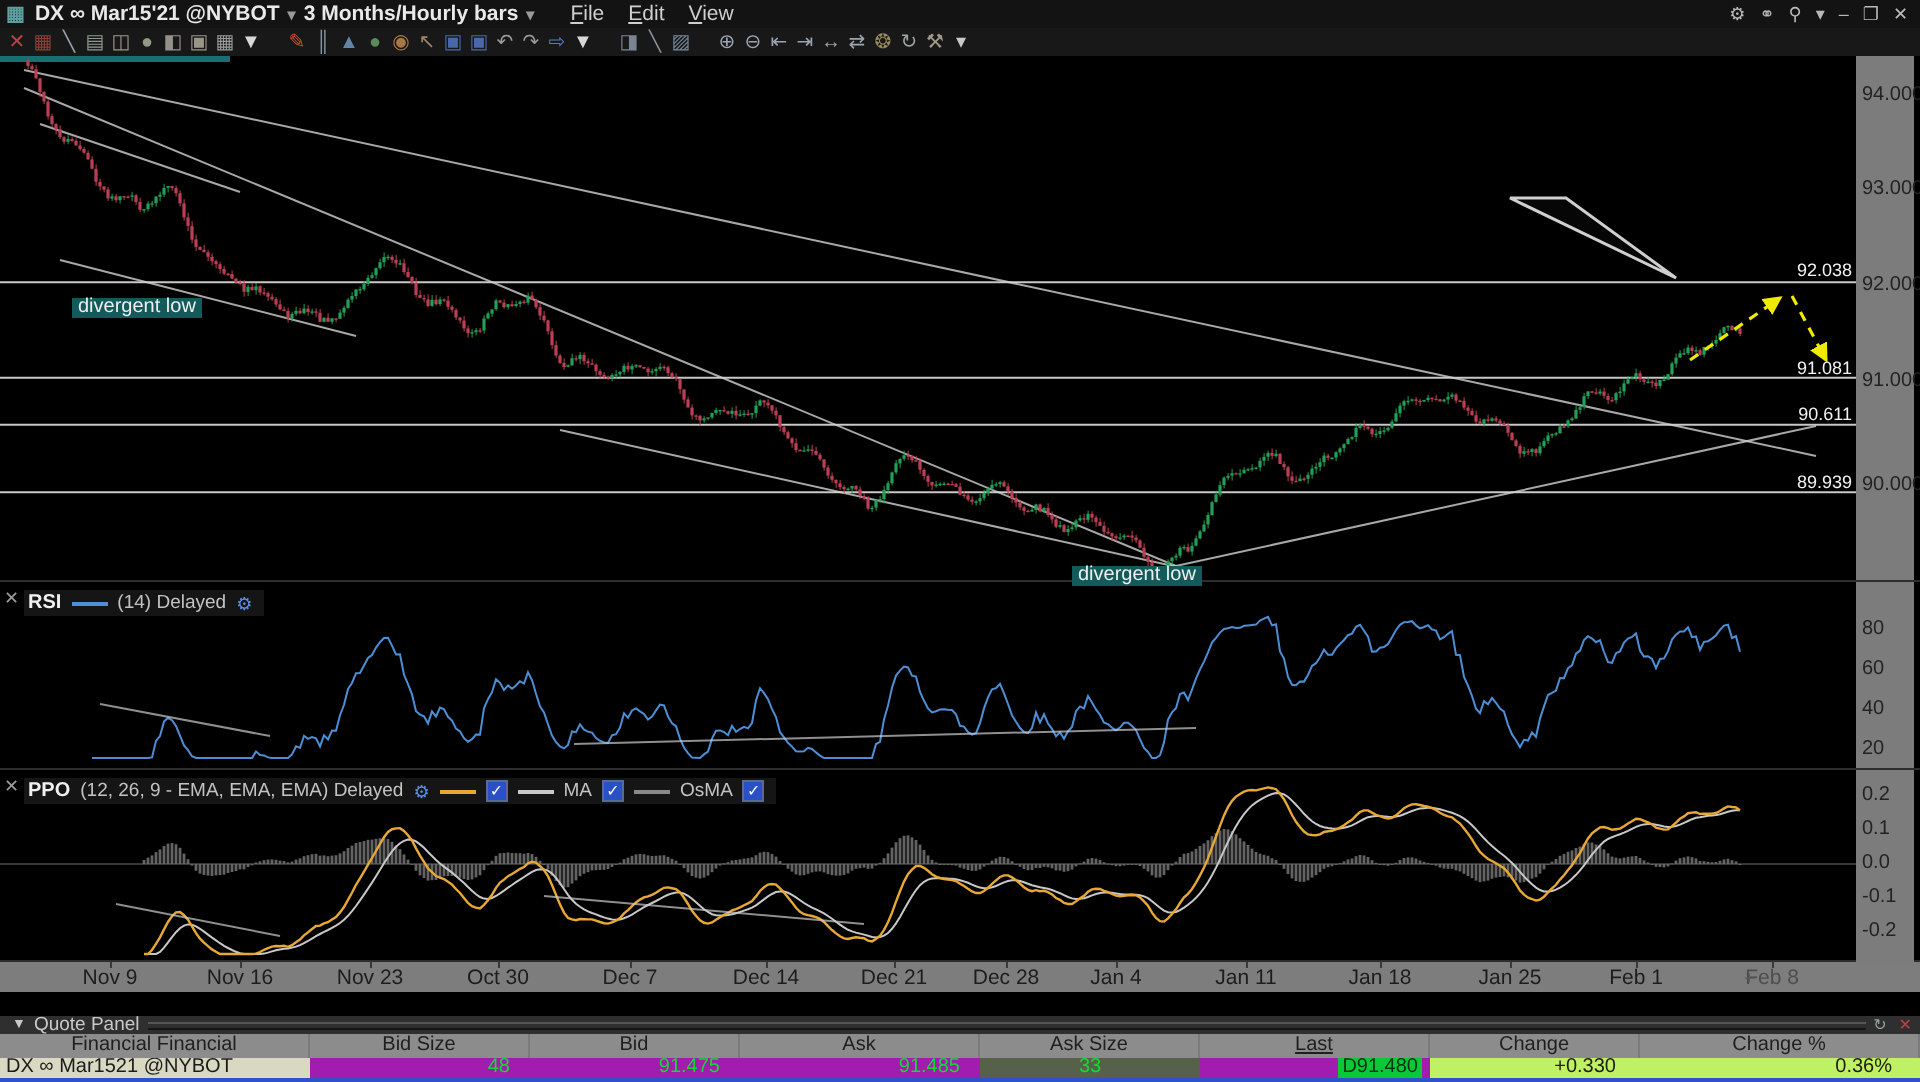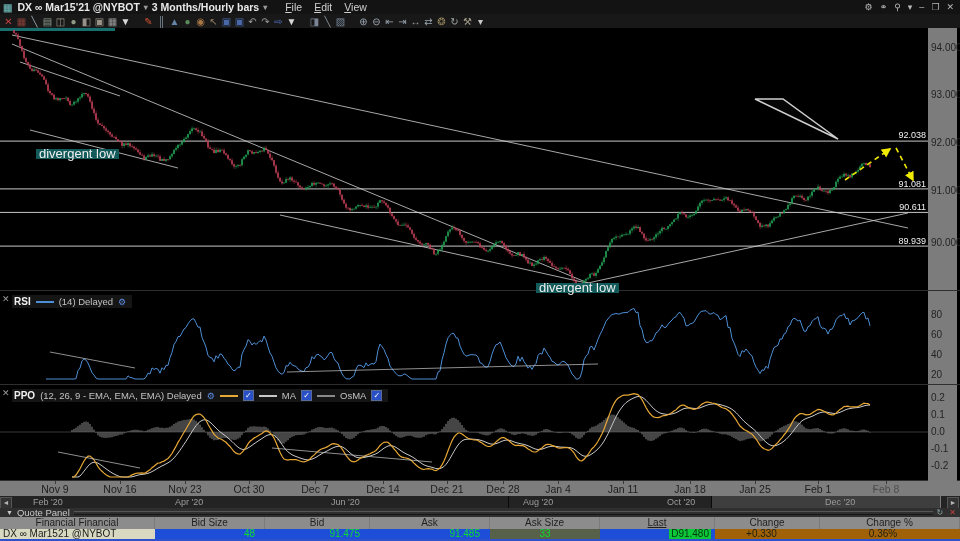--- a/index.html
+++ b/index.html
@@ -19,21 +19,21 @@
   .toolbar{position:absolute;top:14px;left:0;width:960px;height:14px;background:#181818;
            display:flex;align-items:center;padding-left:2px;}
   .tb-icon{display:inline-block;width:13px;text-align:center;font-size:10px;line-height:13px;}
   .tb-gap{width:10px;}
   
   .panel{position:absolute;left:0;width:960px;background:#000;}
   .divider{position:absolute;left:0;width:960px;height:1px;background:#2e2e2e;}
   .axis-strip{position:absolute;width:29px;background:#7c7c7c;z-index:3;}
   .axis-label{position:absolute;left:3px;color:#232323;font-size:10px;line-height:10px;}
   .lvl-label{position:absolute;color:#f2f2f2;font-size:9px;line-height:9px;width:60px;text-align:right;z-index:4;}
-  .dlow{position:absolute;background:#135a5a;color:#efefef;font-size:13px;line-height:10px;
+  .dlow{position:absolute;background:#135a5a;color:#efefef;font-size:10px;line-height:10px;
         padding:0 3px;z-index:4;}
   .ind-header{position:absolute;top:4px;left:12px;display:flex;align-items:center;gap:5px;
               background:#151515;padding:1px 6px 1px 2px;z-index:5;color:#c3c3c3;font-size:9.5px;}
   .panel-close{position:absolute;top:3px;left:2px;color:#9a9a9a;font-size:9px;z-index:5;}
   .ind-title{color:#f0f0f0;font-weight:bold;font-size:10px;}
   .line-sample{display:inline-block;width:18px;height:2px;}
   .chk{display:inline-block;width:9px;height:9px;background:#2a50c8;border:1px solid #5a6a90;
        color:#fff;font-size:8px;line-height:9px;text-align:center;}
   .gear-mini{color:#5c8ce6;font-size:9px;}
   
@@ -60,23 +60,23 @@
   .q-expander{color:#c8c8c8;font-size:7px;margin:0 4px 0 6px;}
   .q-title{color:#c9c9c9;font-size:9.5px;line-height:9px;white-space:nowrap;}
   .q-groove{flex:1;height:2px;border-top:1px solid #565656;border-bottom:1px solid #161616;margin:0 4px;}
   .q-strip-icons{display:flex;gap:6px;padding-right:4px;}
   .q-header{position:absolute;top:517px;left:0;width:960px;height:12px;background:#8c8c8c;
             display:flex;z-index:3;}
   .q-hcell{color:#1f1f1f;font-size:10px;line-height:12px;text-align:center;border-right:1px solid #7a7a7a;box-sizing:border-box;}
   .q-row{position:absolute;top:529px;left:0;width:960px;height:10px;display:flex;z-index:3;background:#151515;}
   .q-cell{font-size:10px;line-height:10px;box-sizing:border-box;white-space:nowrap;overflow:hidden;}
   .q-instr{background:#d9d9c1;color:#1b1b1b;padding-left:3px;}
-  .q-green{background:#1d4ed8;color:#0ddd30;text-align:right;padding-right:10px;}
+  .q-green{background:#a21caf;color:#0ddd30;text-align:right;padding-right:10px;}
   .q-green-c{background:#57614a;color:#0ddd30;text-align:center;}
-  .q-olive{background:#a16207;color:#20200f;text-align:center;padding-right:12px;}
+  .q-olive{background:#bef264;color:#20200f;text-align:right;padding-right:12px;}
   .last-badge{display:inline-block;background:#0cc838;color:#04330f;padding:0 2px;}
   .bottom-border{position:absolute;top:539px;left:0;width:960px;height:2px;background:#2f52cc;z-index:7;}
   svg{display:block;}
 </style>
 </head>
 <body>
 
 <div id="app">
 
   <div class="titlebar">
@@ -1516,33 +1516,20 @@
       <div class="date-label" style="left: 690px;">Jan 18</div>
       <div class="date-tick" style="left: 755px;"></div>
       <div class="date-label" style="left: 755px;">Jan 25</div>
       <div class="date-tick" style="left: 818px;"></div>
       <div class="date-label" style="left: 818px;">Feb 1</div>
       <div class="date-tick" style="left: 886px;"></div>
       <div class="date-label dim" style="left: 886px;">Feb 8</div>
       <div class="date-plus" style="left: 872px;">+</div>
     </div>
 
-  <div class="navbar" id="navbar">
-    <div class="nav-thumb"></div>
-    <div class="nav-sep" style="left:508px;"></div>
-    <div class="nav-sep" style="left:711px;"></div>
-  <div class="nav-label" style="left: 33px;">Feb '20</div>
-      <div class="nav-label" style="left: 175px;">Apr '20</div>
-      <div class="nav-label" style="left: 331px;">Jun '20</div>
-      <div class="nav-label" style="left: 523px;">Aug '20</div>
-      <div class="nav-label" style="left: 667px;">Oct '20</div>
-      <div class="nav-label" style="left: 825px;">Dec '20</div>
-      <div class="nav-arrow" style="left: 0px;">◄</div>
-      <div class="nav-arrow" style="left: 947px;">►</div>
-    </div>
 
   <div class="q-strip">
     <span class="q-expander">▼</span>
     <span class="q-title">Quote Panel</span>
     <span class="q-groove"></span>
     <span class="q-strip-icons">
       <span style="color:#8fa5a5;font-size:8px;">↻</span>
       <span style="color:#c04040;font-size:8px;">✕</span>
     </span>
   </div>

